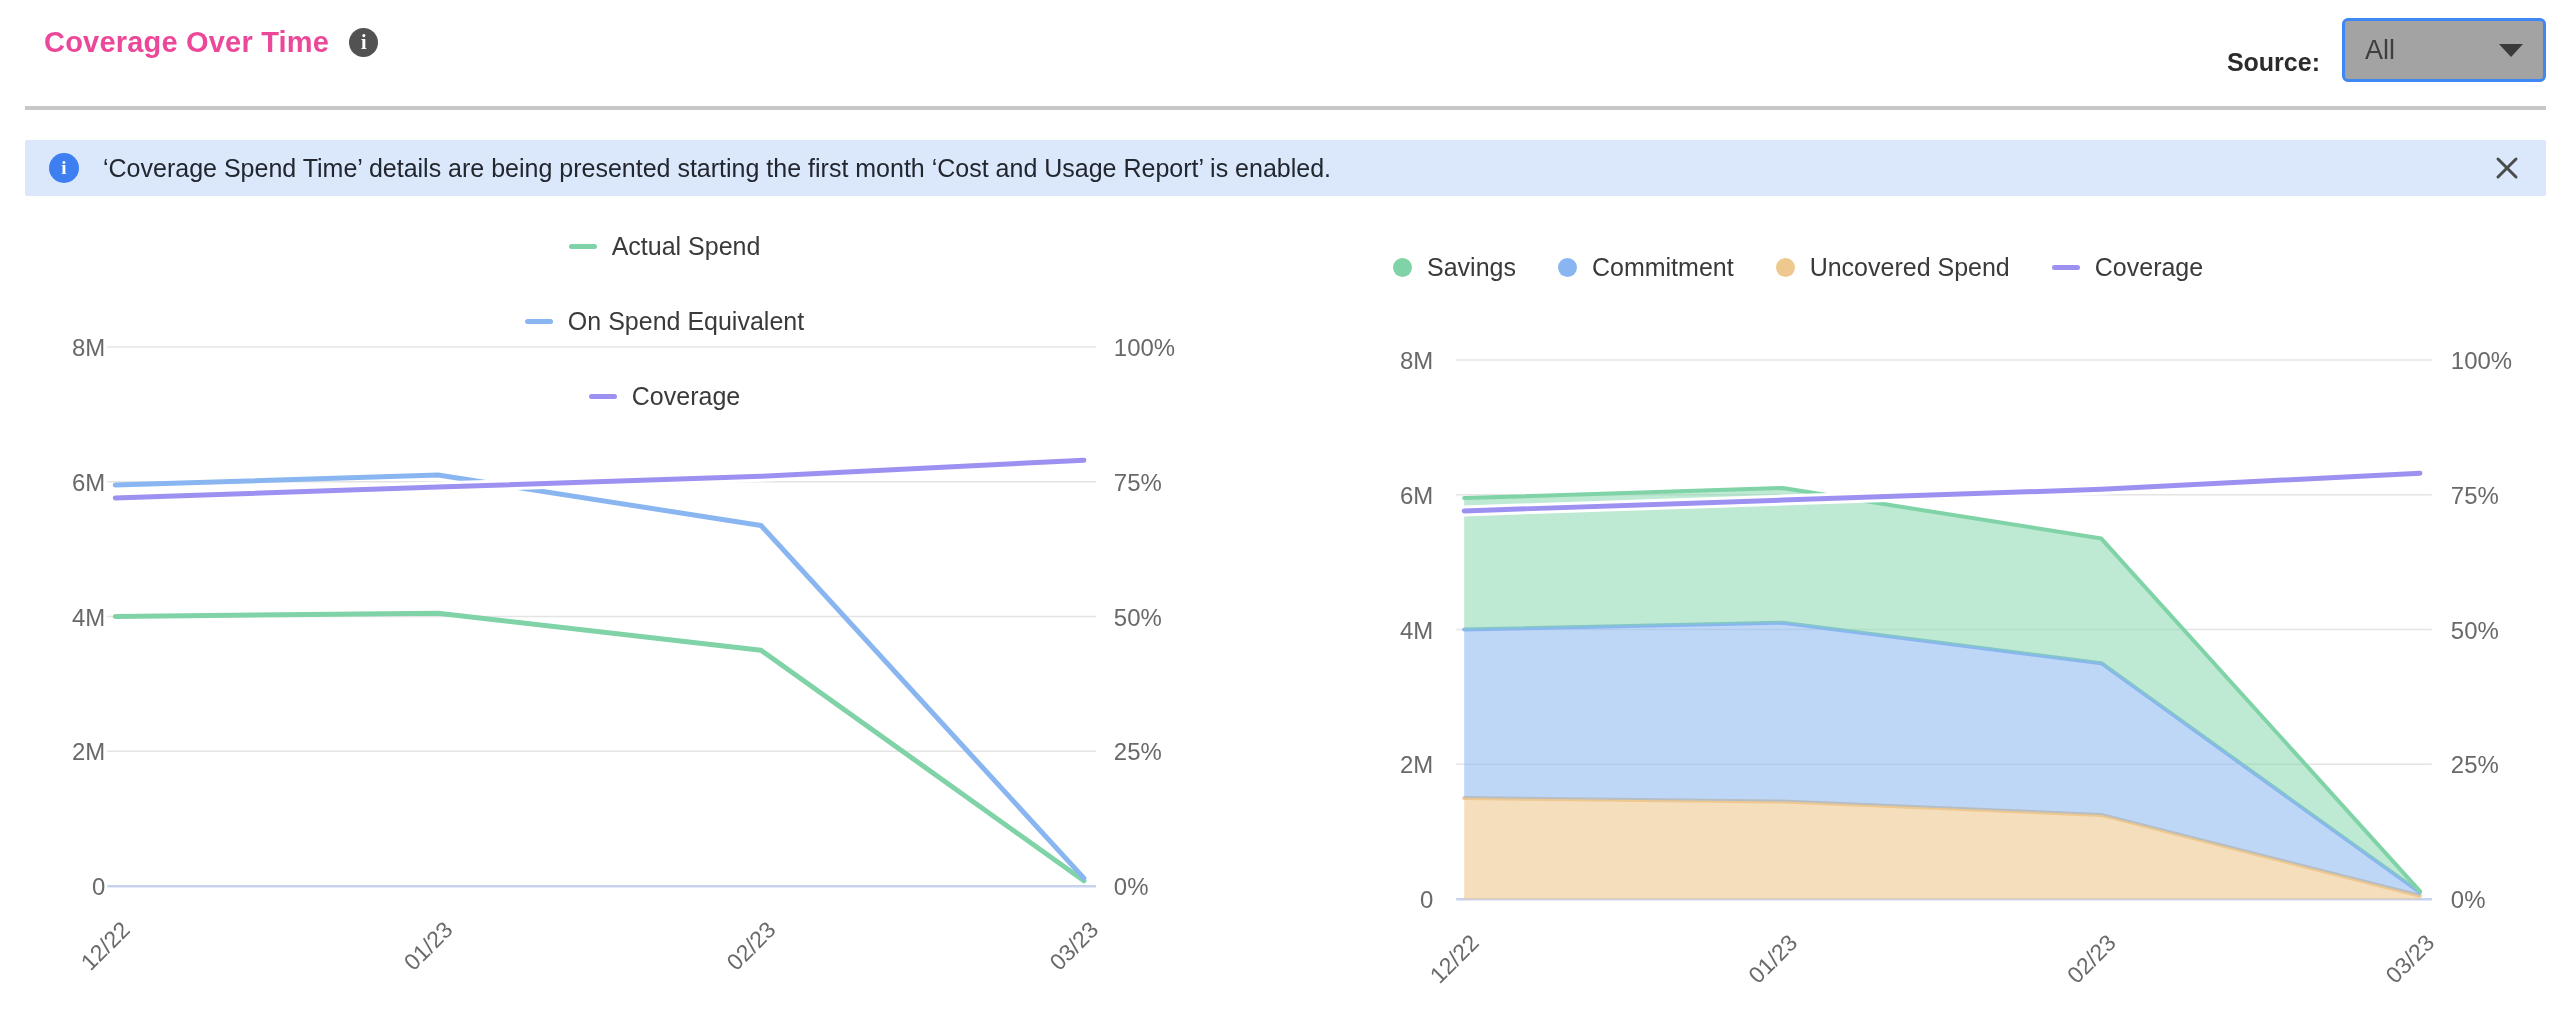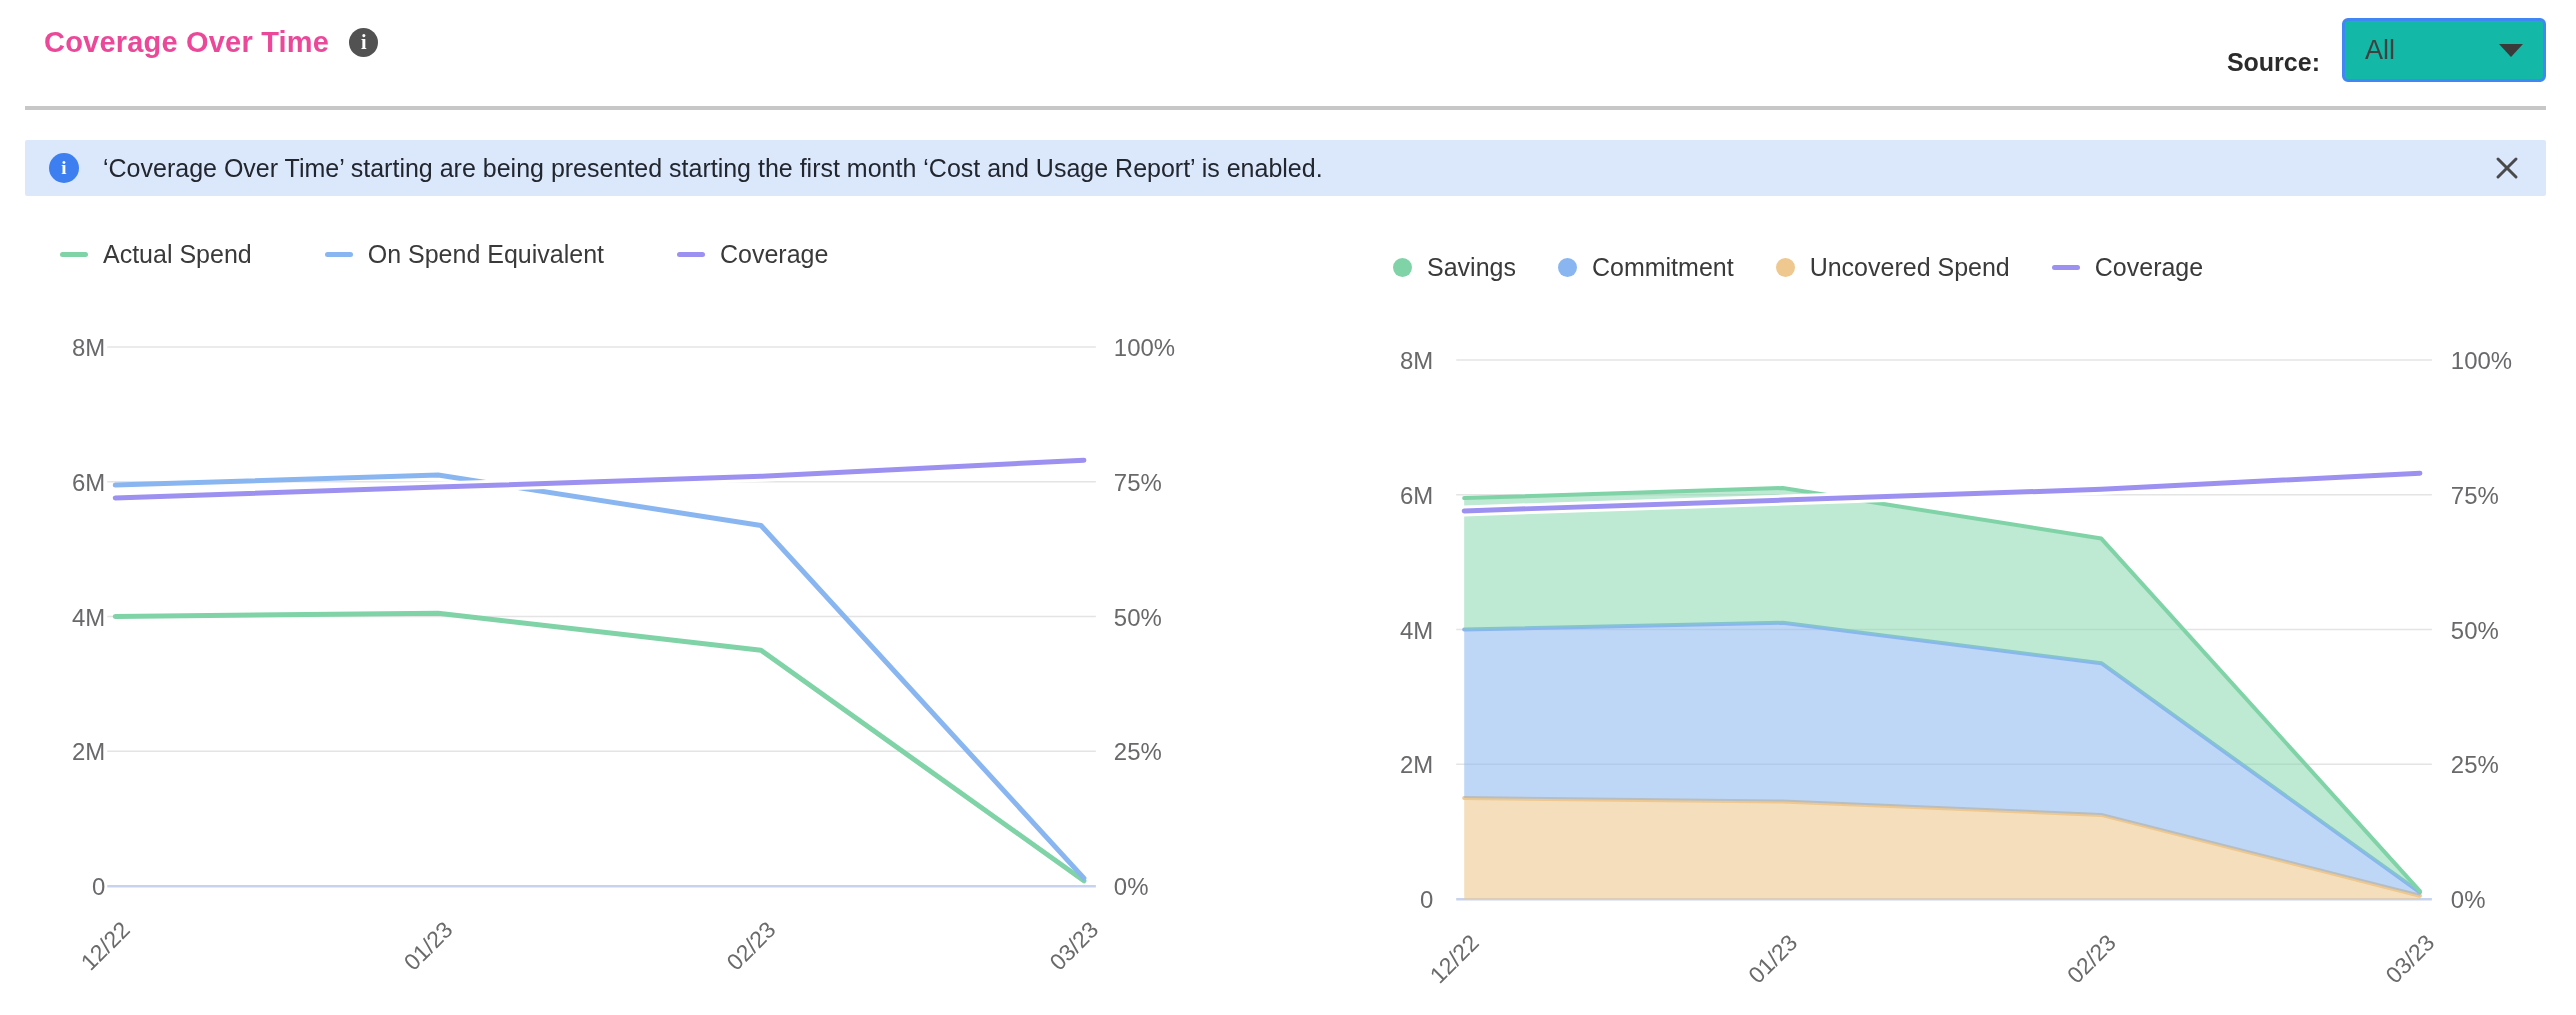--- a/index.html
+++ b/index.html
@@ -8,39 +8,39 @@
 
   
   .title-row{position:absolute;left:44px;top:26px;display:flex;align-items:center;gap:20px;}
   .page-title{font-size:29px;font-weight:bold;color:#ec4899;letter-spacing:0.2px;}
   .info-badge{display:inline-flex;align-items:center;justify-content:center;border-radius:50%;
               color:#fff;font-weight:bold;font-family:"Liberation Serif",serif;}
   .info-badge.dark{width:29px;height:29px;background:#525252;font-size:20px;}
   .info-badge.blue{width:30px;height:30px;background:#3d7ff0;font-size:19px;flex:none;}
   .source-row{position:absolute;right:30px;top:18px;display:flex;align-items:center;gap:22px;height:64px;}
   .source-label{font-weight:bold;font-size:25px;color:#2b2b2b;margin-top:24px;}
-  .dropdown{width:158px;height:58px;border:3px solid #4086f5;border-radius:6px;background:#14b8a6;
+  .dropdown{width:158px;height:58px;border:3px solid #4086f5;border-radius:6px;background:#a3a3a3;
             display:flex;align-items:center;justify-content:space-between;padding:0 20px;cursor:pointer;}
   .dropdown .value{font-size:27px;color:#3f3f3f;}
   .caret{width:0;height:0;border-left:12px solid transparent;border-right:12px solid transparent;
          border-top:13px solid #3a3a3a;}
   .divider{position:absolute;top:106px;left:25px;width:2521px;height:4px;background:#c7c7c7;}
 
   
   .banner{position:absolute;top:140px;left:25px;width:2521px;height:56px;background:#dbe8fc;
           border-radius:2px;display:flex;align-items:center;gap:24px;padding:0 24px;box-sizing:border-box;}
   .banner-text{font-size:25px;color:#22262e;flex:1;}
   .close-btn{width:30px;height:30px;cursor:pointer;flex:none;display:flex;align-items:center;justify-content:center;}
 
   
   .chart{position:absolute;top:232px;}
   #chart-0{left:30px;width:1239px;}
   #chart-1{left:1379px;width:1197px;margin-top:13px;}
   .legend{height:44px;display:flex;align-items:center;font-size:25px;color:#3a3a3a;}
-  #legend-0{padding-left:30px;gap:73px;}
+  #legend-0{padding-left:30px;gap:46px;flex-direction:column;}
   #legend-1{padding-left:14px;gap:42px;}
   .legend-item{display:flex;align-items:center;gap:15px;cursor:pointer;}
   .swatch-line{width:28px;height:5px;border-radius:3px;flex:none;}
   .swatch-dot{width:19px;height:19px;border-radius:50%;flex:none;}
   svg.plot{display:block;}
   svg.plot text{font-family:"Liberation Sans",sans-serif;}
 </style>
 </head>
 <body>
 
@@ -54,21 +54,21 @@
     <span class="source-label">Source:</span>
     <div class="dropdown" style="border-color: rgb(64, 134, 245);">
       <span class="value">All</span>
       <span class="caret"></span>
     </div>
   </div>
   <div class="divider"></div>
 
   <div class="banner" style="background: rgb(219, 232, 252);">
     <span class="info-badge blue" style="background: rgb(61, 127, 240);">i</span>
-    <span class="banner-text">‘Coverage Over Time’ starting are being presented starting the first month ‘Cost and Usage Report’ is enabled.</span>
+    <span class="banner-text">‘Coverage Spend Time’ details are being presented starting the first month ‘Cost and Usage Report’ is enabled.</span>
     <span class="close-btn">
       <svg width="26" height="26" viewBox="0 0 26 26">
         <line x1="4" y1="4" x2="22" y2="22" stroke="#4a4a4a" stroke-width="3" stroke-linecap="round"></line>
         <line x1="22" y1="4" x2="4" y2="22" stroke="#4a4a4a" stroke-width="3" stroke-linecap="round"></line>
       </svg>
     </span>
   </div>
 
   <div class="chart" id="chart-0">
     <div class="legend" id="legend-0">

